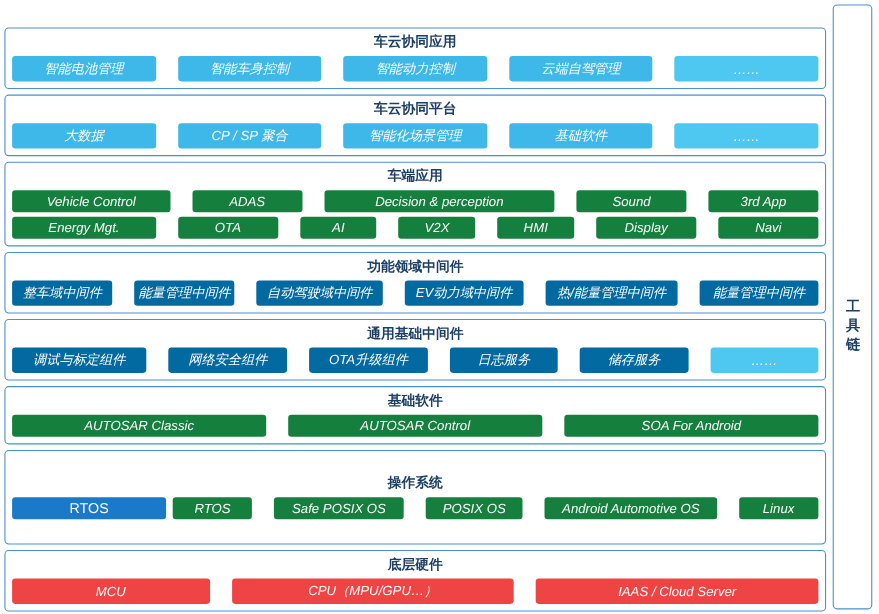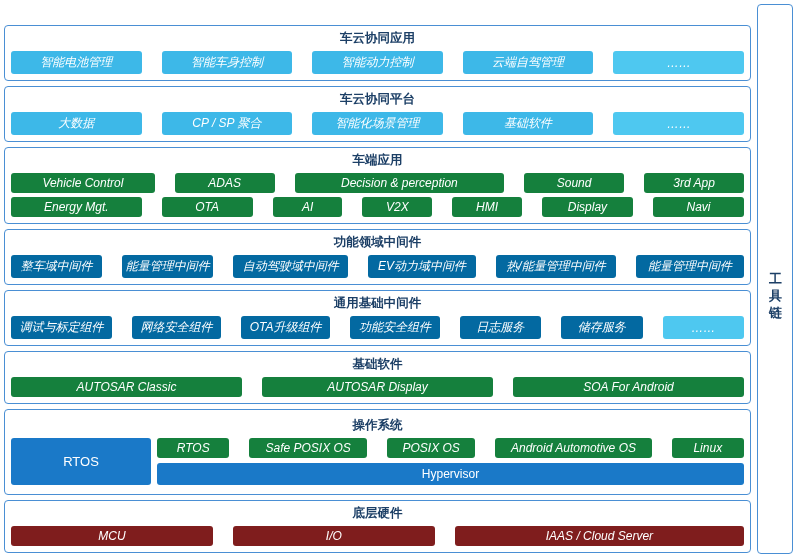--- a/index.html
+++ b/index.html
@@ -58,21 +58,21 @@
     text-align:center;
     padding:3px 4px;
     box-sizing:border-box;
     white-space:nowrap;
     overflow:hidden;
   }
   .blue{background:#15803d;}
   .lightblue{background:#3db8e8;}
   .cyan{background:#0369a1;}
   .sky{background:#4ec8f0;}
-  .gray{background:#7f1d1d;}
+  .gray{background:#ef4444;}
 
   
   .toolchain{
     width:36px;
     margin-left:6px;
     border:1px solid #4a8fd4;
     border-radius:4px;
     background:#ffffff;
     display:flex;
     align-items:center;
@@ -180,60 +180,58 @@
         <div class="cell cyan" style="flex:1.2">能量管理中间件</div>
       </div>
     </div>
 
     <div class="layer h-common">
       <div class="layer-title">通用基础中间件</div>
       <div class="row">
         <div class="cell cyan" style="flex:1.2">调试与标定组件</div>
         <div class="cell cyan" style="flex:1.05">网络安全组件</div>
         <div class="cell cyan" style="flex:1.05">OTA升级组件</div>
-        <div class="cell cyan" style="flex:1.05">功能安全组件</div>
         <div class="cell cyan" style="flex:0.95">日志服务</div>
         <div class="cell cyan" style="flex:0.95">储存服务</div>
         <div class="cell sky" style="flex:0.95">……</div>
       </div>
     </div>
 
     <div class="layer h-base">
       <div class="layer-title">基础软件</div>
       <div class="row">
         <div class="cell blue" style="flex:1">AUTOSAR Classic</div>
-        <div class="cell blue" style="flex:1">AUTOSAR Display</div>
+        <div class="cell blue" style="flex:1">AUTOSAR Control</div>
         <div class="cell blue" style="flex:1">SOA For Android</div>
       </div>
     </div>
 
     <div class="layer h-os">
       <div class="layer-title">操作系统</div>
       <div class="os-body">
         <div class="os-left">
           <div class="os-rtos-big">RTOS</div>
         </div>
         <div class="os-right">
           <div class="row" style="flex:1 1 auto">
             <div class="cell blue" style="flex:1">RTOS</div>
             <div class="cell blue" style="flex:1.7">Safe POSIX OS</div>
             <div class="cell blue" style="flex:1.25">POSIX OS</div>
             <div class="cell blue" style="flex:2.3">Android Automotive OS</div>
             <div class="cell blue" style="flex:1">Linux</div>
           </div>
-          <div class="hyper">Hypervisor</div>
         </div>
       </div>
     </div>
 
     <div class="layer h-hw">
       <div class="layer-title">底层硬件</div>
       <div class="row">
         <div class="cell gray" style="flex:1">MCU</div>
-        <div class="cell gray" style="flex:1">I/O</div>
+        <div class="cell gray" style="flex:1.45">CPU（MPU/GPU…）</div>
         <div class="cell gray" style="flex:1.45">IAAS / Cloud Server</div>
       </div>
     </div>
 
   </div>
 
   <div class="toolchain">
     <div class="vtext" style="writing-mode:vertical-rl;text-orientation:upright;">工 具 链</div>
   </div>
 

